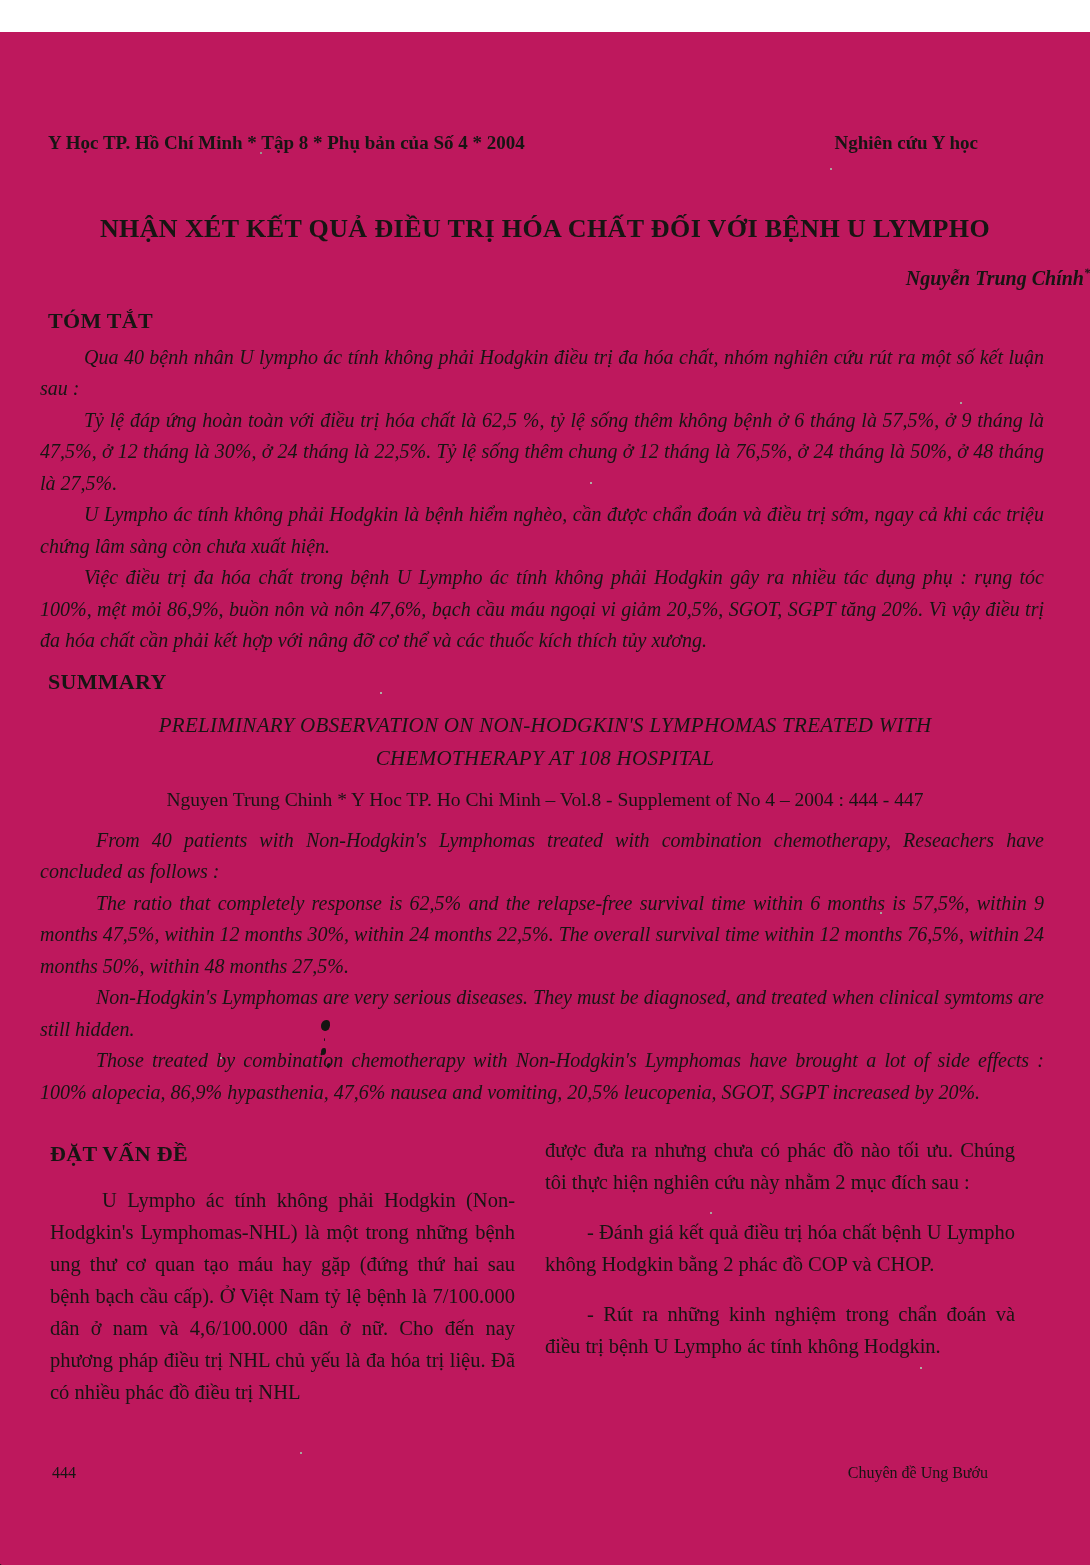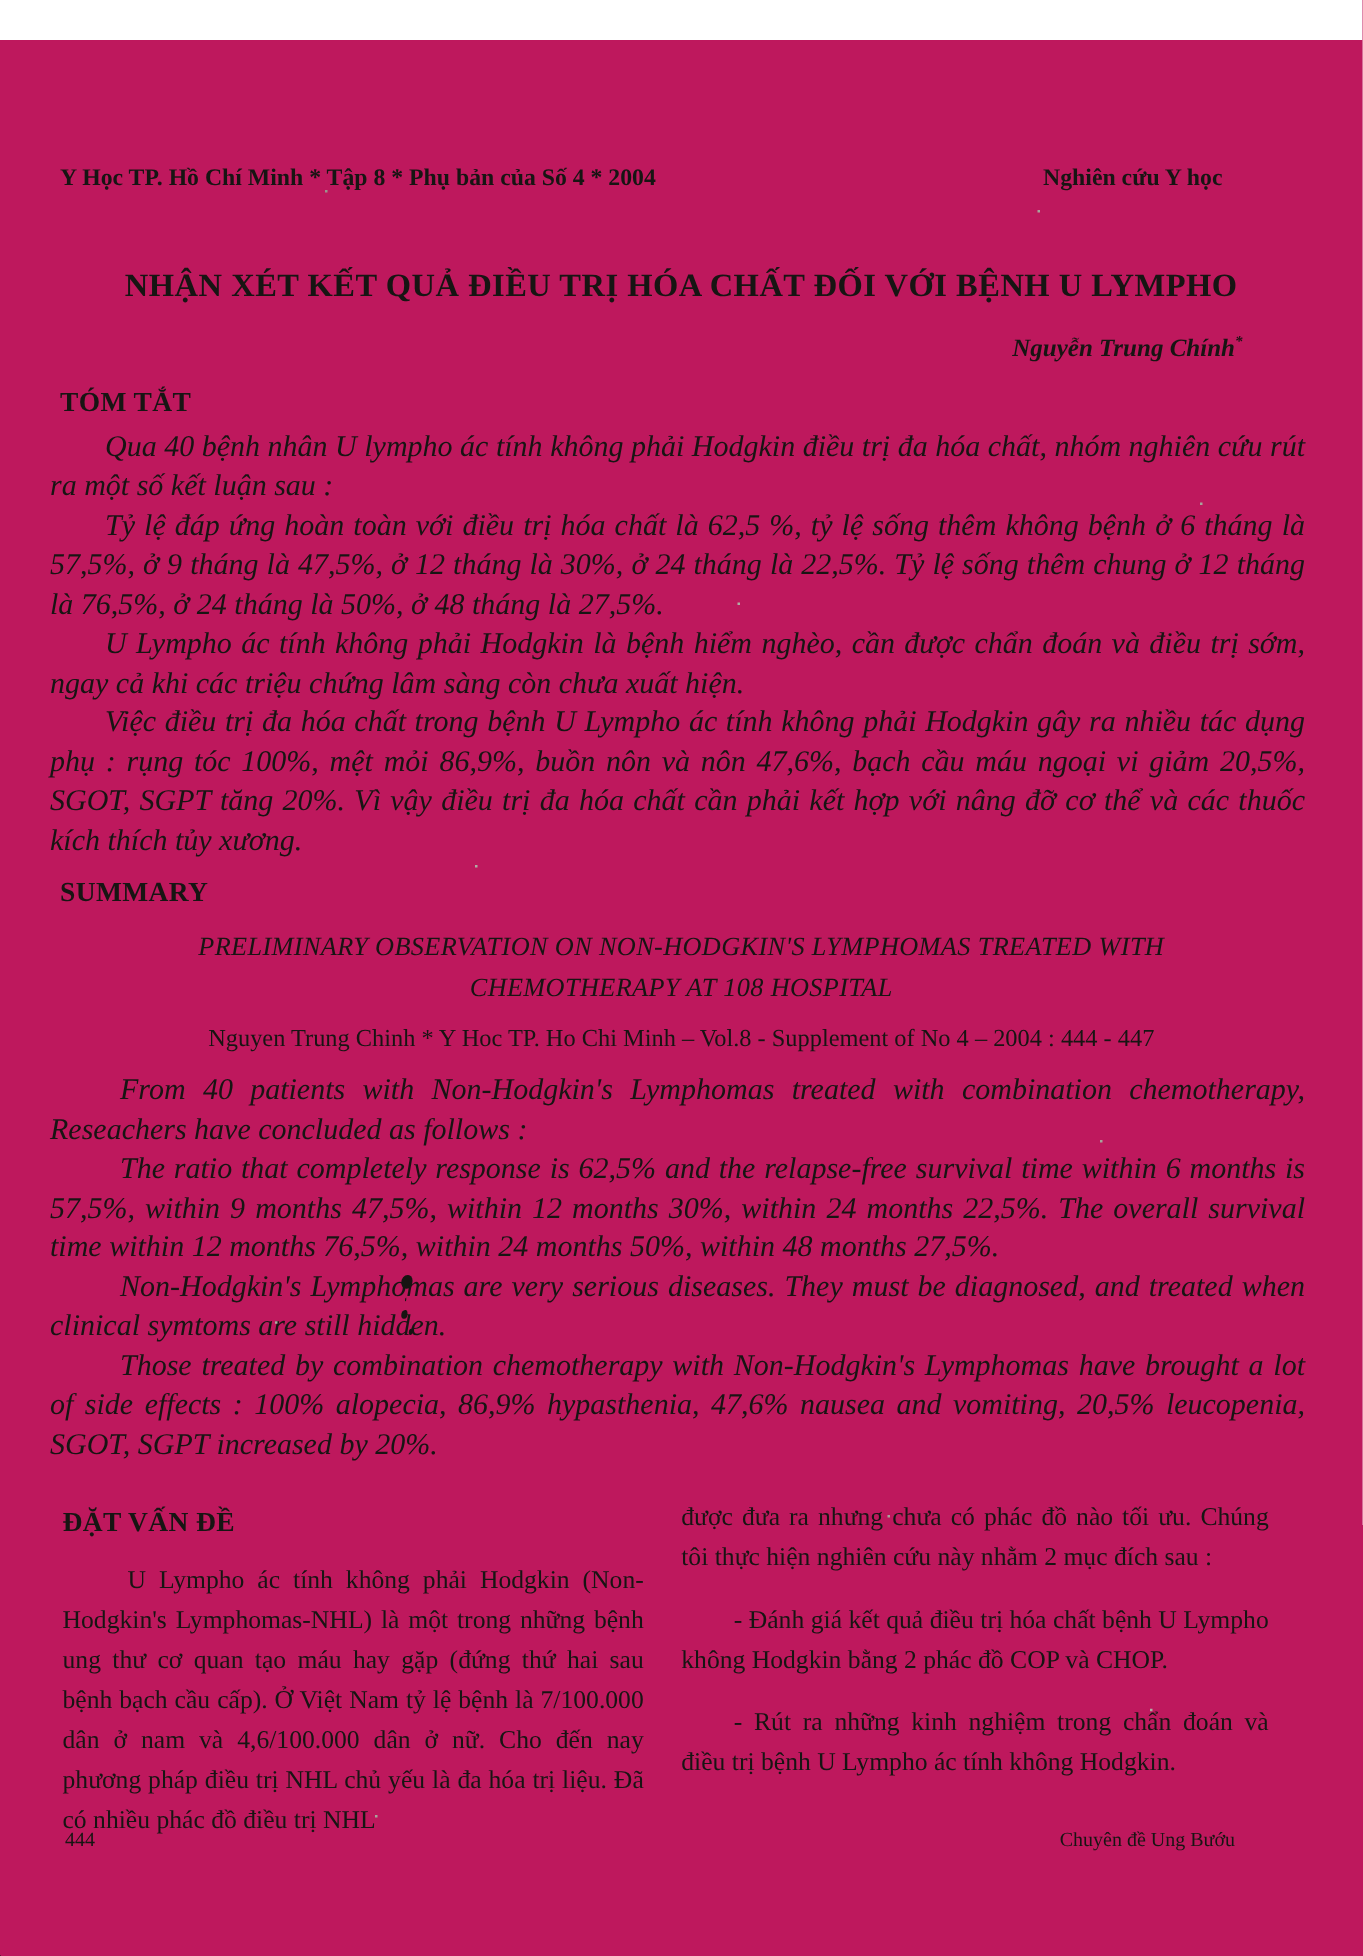--- a/index.html
+++ b/index.html
@@ -16,32 +16,32 @@
     display:flex; justify-content:space-between;
     padding:100px 112px 0 48px;
     font-weight:bold; font-size:19px;
   }
   .article-title {
     text-align:center; font-weight:bold;
     font-size:26px; line-height:38px;
     margin-top:56px; letter-spacing:0.4px;
   }
   .author-line {
-    text-align:right; padding-right:96px;
+    text-align:right; 
     font-weight:bold; font-style:italic;
     font-size:20px; margin-top:18px;
   }
   .section-heading {
     font-weight:bold; font-size:22px;
     padding-left:48px; margin-top:18px; margin-bottom:6px;
     letter-spacing:0.3px;
   }
   .abstract {
     padding:0 46px 0 40px;
-    font-style:italic; font-size:24px;
+    font-style:italic; font-size:20px;
     line-height:31.5px; text-align:justify;
   }
   .abstract p { margin:0; text-indent:44px; }
   .english-title {
     text-align:center; font-style:italic;
     font-size:21px; line-height:33px;
     margin-top:14px; letter-spacing:0.3px;
   }
   .citation {
     text-align:center; font-size:19.5px;

